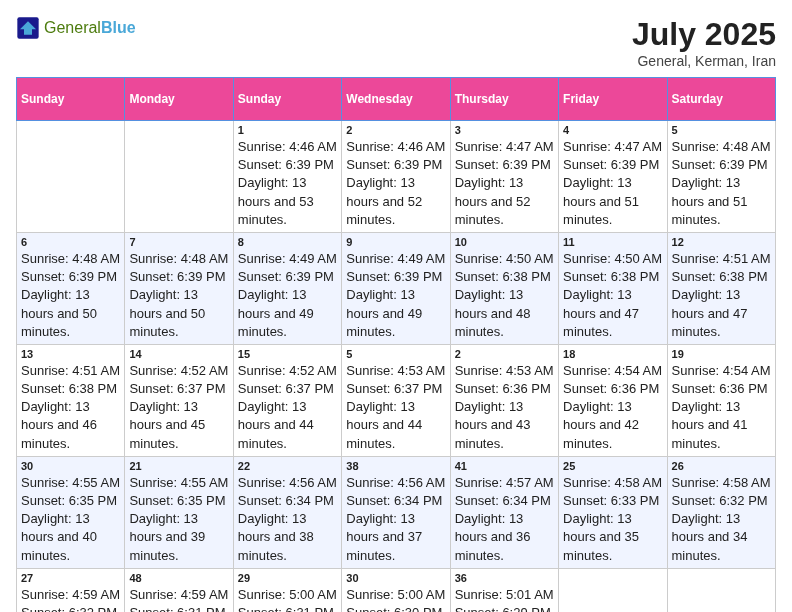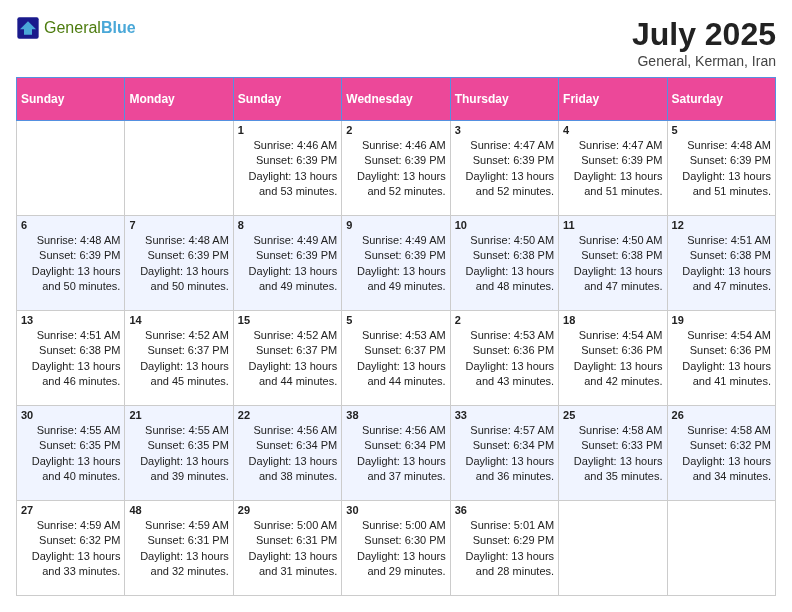--- a/index.html
+++ b/index.html
@@ -75,24 +75,23 @@
     .calendar tbody tr:nth-child(even) td {
       background: #f0f4ff;
     }
     .day-number {
       font-size: 11px;
       font-weight: bold;
       display: block;
       margin-bottom: 2px;
     }
     .day-info {
-      font-size: 11px;
+      font-size: 13px;
       line-height: 1.4;
       color: #222;
-      text-align: right;
     }
   </style>
 </head>
 <body>
 
 <div class="page">
   <div class="header">
     <div class="logo">
       <svg class="logo-icon" viewBox="0 0 36 36">
         <rect x="2" y="2" width="32" height="32" rx="3" fill="#1a1a8c"></rect>
@@ -262,21 +261,21 @@
 Sunset: 6:34 PM
 Daylight: 13 hours and 38 minutes.</div>
           </td>
           <td>
             <span class="day-number">38</span>
             <div class="day-info" style="white-space: pre-line;">Sunrise: 4:56 AM
 Sunset: 6:34 PM
 Daylight: 13 hours and 37 minutes.</div>
           </td>
           <td>
-            <span class="day-number">33</span>
+            <span class="day-number">41</span>
             <div class="day-info" style="white-space: pre-line;">Sunrise: 4:57 AM
 Sunset: 6:34 PM
 Daylight: 13 hours and 36 minutes.</div>
           </td>
           <td>
             <span class="day-number">25</span>
             <div class="day-info" style="white-space: pre-line;">Sunrise: 4:58 AM
 Sunset: 6:33 PM
 Daylight: 13 hours and 35 minutes.</div>
           </td>

